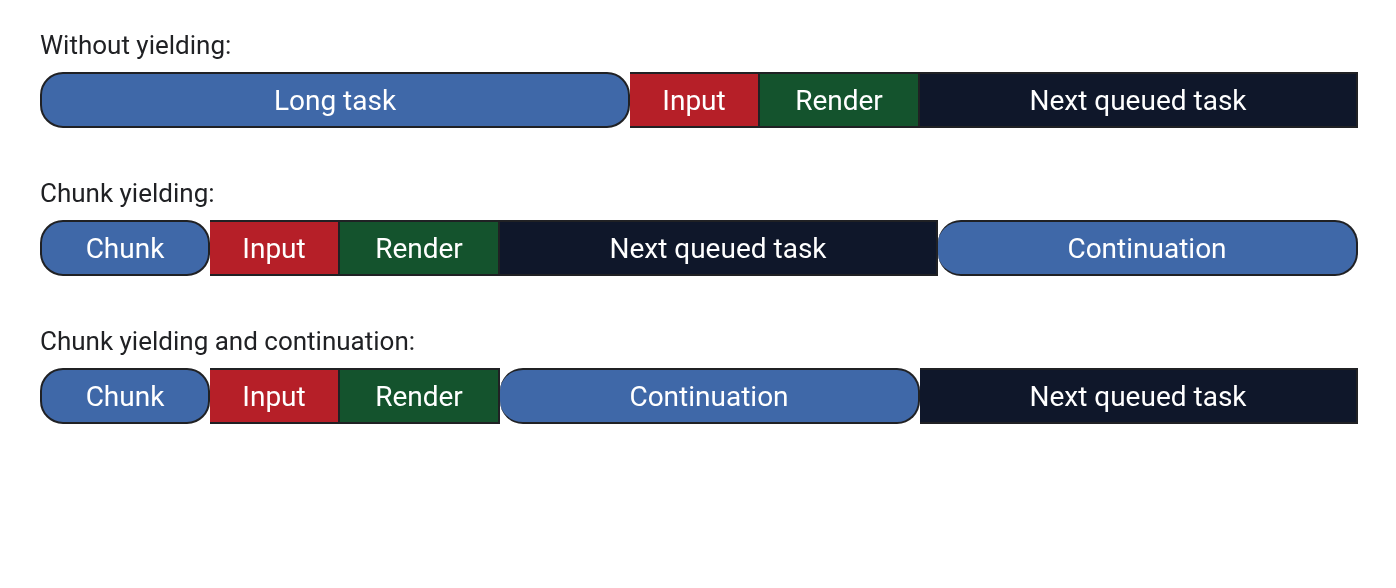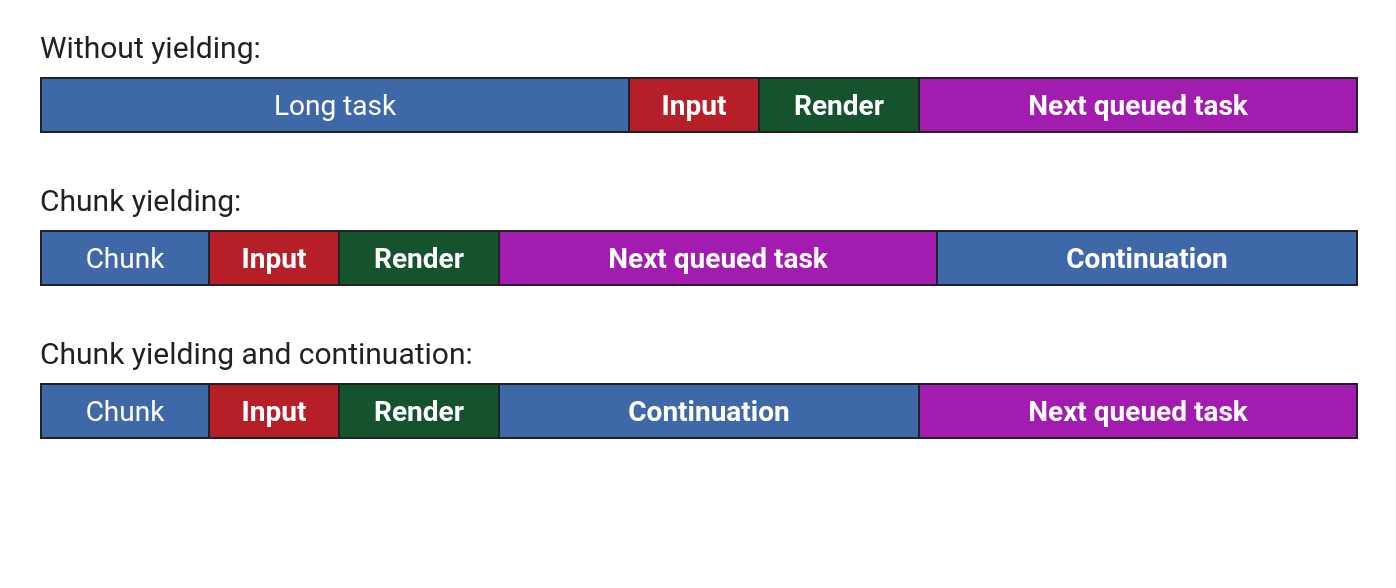--- a/index.html
+++ b/index.html
@@ -13,21 +13,21 @@
       padding: 30px 40px;
       width: 1396px;
     }
     .section {
       margin-bottom: 50px;
     }
     .section:last-child {
       margin-bottom: 0;
     }
     .section-title {
-      font-size: 30px;
+      font-size: 26px;
       color: #202124;
       margin-bottom: 12px;
       font-weight: 400;
     }
     .timeline {
       display: flex;
       width: 100%;
       height: 56px;
     }
     .block {
@@ -36,26 +36,25 @@
       justify-content: center;
       font-size: 28px;
       color: #ffffff;
       font-weight: 400;
       border: 2px solid #202124;
       white-space: nowrap;
       overflow: hidden;
     }
     .block + .block {
       border-left: none;
-      font-weight: bold;
     }
-    .blue { background: #3f68a8; }
+    .blue { background: #3f68a8; border-radius: 23px; }
     .red { background: #b61f28; }
     .green { background: #14532d; }
-    .gray { background: #a21caf; }
+    .gray { background: #0f172a; }
   </style>
 </head>
 <body>
 
 <div class="section">
   <div class="section-title">Without yielding:</div>
   <div class="timeline">
     <div class="block blue" style="flex:0 0 590px">Long task</div>
     <div class="block red" style="flex:0 0 130px">Input</div>
     <div class="block green" style="flex:0 0 160px">Render</div>

